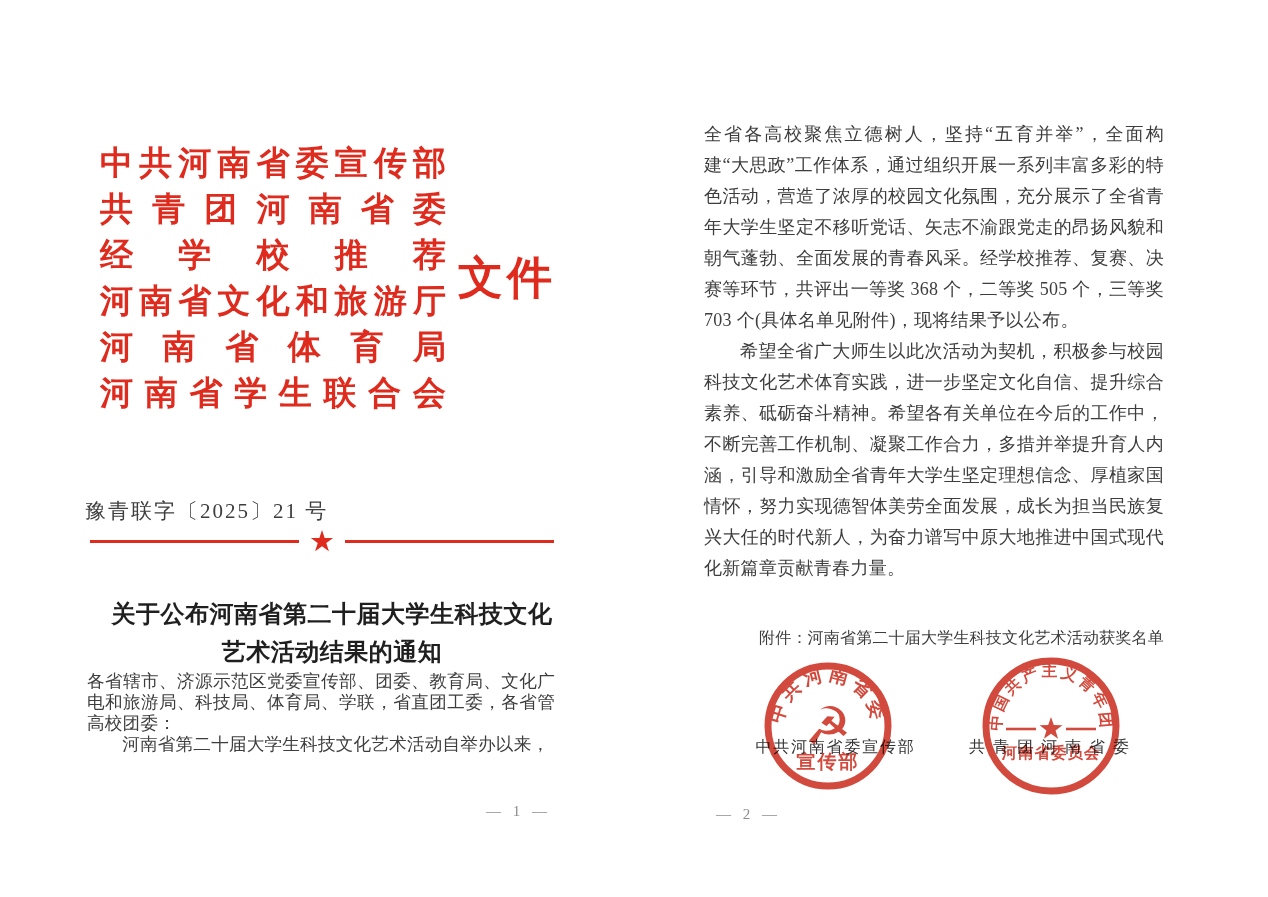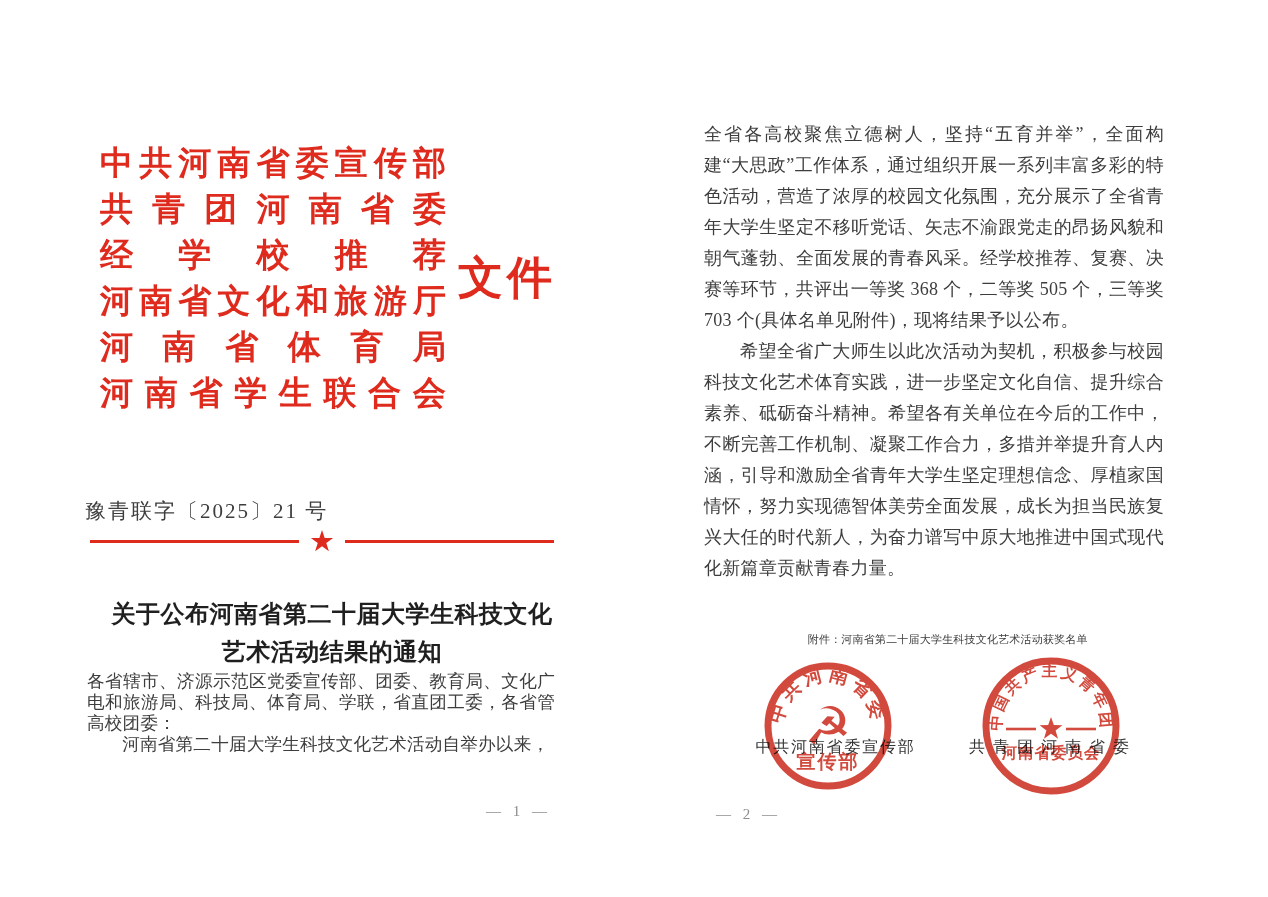--- a/index.html
+++ b/index.html
@@ -60,22 +60,22 @@
   .pagenum-1{left:486px;top:803px;}
   .pagenum-2{left:716px;top:806px;}
   
   .right-body{
     position:absolute;left:704px;top:99px;width:460px;
     font-size:18px;letter-spacing:0.3px;line-height:31px;
     text-align:justify;color:#3d3d3d;margin-top:20px;
   }
   .attachment{
     margin-top:40px !important;
-    font-size:11px;letter-spacing:0.2px;
-    text-indent:2.5em;text-align:center;
+    font-size:16px;letter-spacing:0.2px;
+    text-indent:2.5em;text-align:right;font-family:Liberation Mono, monospace;
   }
   .sig{
     position:absolute;top:737px;
     font-size:16px;color:#333;white-space:nowrap;
   }
   .sig-left{left:753px;width:165px;text-align:center;letter-spacing:1.8px;}
   .sig-right{left:963px;width:180px;text-align:center;letter-spacing:8px;}
   .seal{position:absolute;mix-blend-mode:multiply;opacity:0.92;}
   .seal-left{left:762px;top:660px;}
   .seal-right{left:979px;top:654px;}

